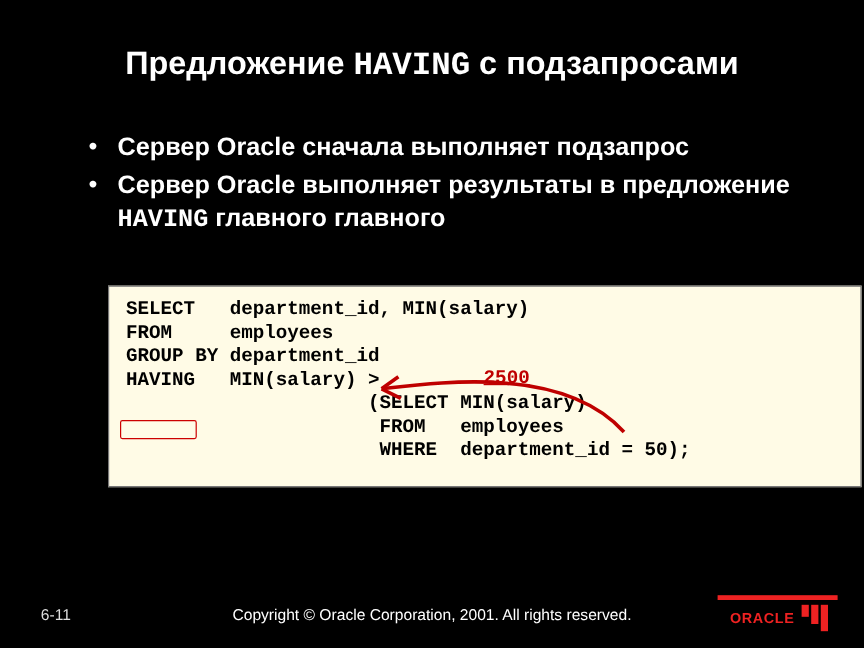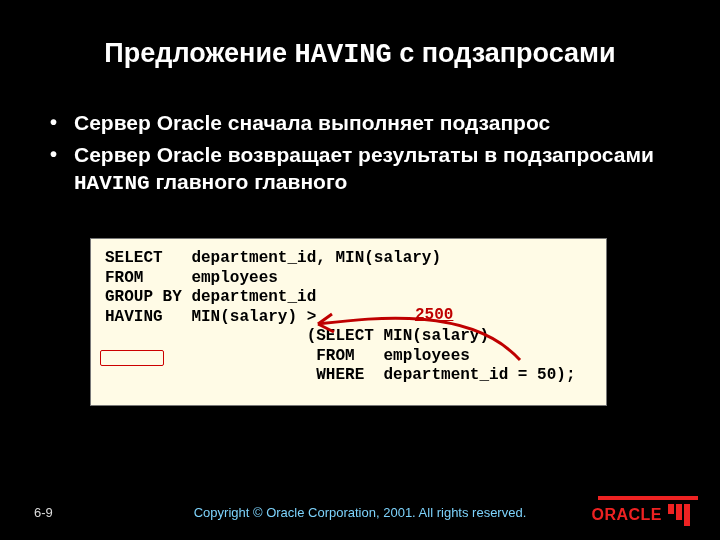--- a/index.html
+++ b/index.html
@@ -1,40 +1,40 @@
 <!DOCTYPE html>
 <html><head>
 <meta charset="utf-8">
 <style>
   * { margin: 0; padding: 0; box-sizing: border-box; }
   html, body { width: 720px; height: 540px; background: #000; font-family: Arial, Helvetica, sans-serif; overflow: hidden; }
   .slide { width: 720px; height: 540px; position: relative; background: #000; color: #fff; }
   .title { position: absolute; top: 38px; left: 0; right: 0; text-align: center; font-size: 27px; font-weight: bold; color: #fff; }
   .title .mono { font-family: "Courier New", monospace; }
   .bullets { position: absolute; top: 110px; left: 74px; right: 58px; color: #fff; font-size: 21px; font-weight: bold; line-height: 1.25; }
-  .bullets li { list-style: none; position: relative; margin-bottom: 4px; }
+  .bullets li { list-style: none; position: relative; margin-bottom: 4px; margin-left: 24px; }
   .bullets li::before { content: "•"; position: absolute; left: -24px; top: 0; font-size: 20px; }
   .bullets .mono { font-family: "Courier New", monospace; }
   .codebox {
-    position: absolute; top: 238px; left: 90px; width: 517px; height: 168px;
+    position: absolute; top: 238px; left: 90px; width: 628px; height: 168px;
     background: #fffbe6; border: 1px solid #777; color: #000;
     font-family: "Courier New", monospace; font-size: 16px; font-weight: bold;
     padding: 10px 14px; line-height: 1.22; white-space: pre;
   }
   .subhl { position: absolute; left: 100px; top: 350px; width: 64px; height: 16px; border: 1px solid #cc0000; border-radius: 2px; pointer-events: none; }
   .annot {
-    position: absolute; left: 408px; top: 303px; color: #bf0000;
+    position: absolute; left: 396px; top: 303px; color: #bf0000;
     font-family: "Courier New", monospace; font-size: 16px; font-weight: bold;
     padding: 2px 6px; border: 1px solid rgba(0,0,0,0); text-decoration: underline;
   }
   .arrow { position: absolute; left: 310px; top: 300px; width: 220px; height: 70px; pointer-events: none; }
   .footer-num { position: absolute; bottom: 20px; left: 34px; color: #ddd; font-size: 13px; }
-  .footer-copy { position: absolute; bottom: 20px; left: 0; right: 0; text-align: center; color: #7dd3fc; font-size: 13px; }
+  .footer-copy { position: absolute; bottom: 20px; left: 0; right: 0; text-align: center; color: #ffffff; font-size: 13px; }
   .logo { position: absolute; bottom: 14px; right: 30px; display: flex; align-items: center; gap: 6px; }
-  .logo-text { color: #e22; font-weight: bold; font-size: 16px; letter-spacing: 0.5px; font-family: Arial, sans-serif; }
+  .logo-text { color: #e22; font-weight: bold; font-size: 12px; letter-spacing: 0.5px; font-family: Arial, sans-serif; }
   .logo-bars { display: inline-flex; gap: 2px; }
   .logo-bars span { width: 6px; background: #e22; display: inline-block; }
   .logo-bars span:nth-child(1){ height: 10px; }
   .logo-bars span:nth-child(2){ height: 16px; }
   .logo-bars span:nth-child(3){ height: 22px; }
   .logo-line { position: absolute; right: 22px; bottom: 40px; width: 100px; height: 4px; background: #e22; }
 </style>
 </head>
 <body>
 
@@ -42,42 +42,42 @@
 
   <div class="title">
     <span>Предложение </span><span class="mono">HAVING</span><span> с подзапросами</span>
   </div>
 
   <ul class="bullets">
     <li>
       <span>Сервер Oracle сначала выполняет подзапрос</span><span class="mono"></span><span></span>
     </li>
     <li>
-      <span>Сервер Oracle возвращает результаты в подзапросами </span><span class="mono">HAVING</span><span> главного главного</span>
+      <span>Сервер Oracle выполняет результаты в предложение </span><span class="mono">HAVING</span><span> главного главного</span>
     </li>
   </ul>
 
   <div class="codebox">SELECT   department_id, MIN(salary)
 FROM     employees
 GROUP BY department_id
 HAVING   MIN(salary) &gt;
                      (SELECT MIN(salary)
                       FROM   employees
                       WHERE  department_id = 50);</div>
 
   <div class="subhl"></div>
 
   <svg class="arrow" viewBox="0 0 220 70">
     <path d="M 210 60 C 160 5, 60 18, 8 24" stroke="#bf0000" stroke-width="3" fill="none"></path>
     <path d="M 8 24 L 22 14 M 8 24 L 24 32" stroke="#bf0000" stroke-width="3" fill="none"></path>
   </svg>
 
   <div class="annot">2500</div>
 
-  <div class="footer-num">6-9</div>
+  <div class="footer-num">6-11</div>
   <div class="footer-copy">Copyright © Oracle Corporation, 2001. All rights reserved.</div>
 
   <div class="logo-line"></div>
   <div class="logo">
     <span class="logo-text">ORACLE</span>
     <span class="logo-bars">
         <span></span>
         <span></span>
         <span></span>
       </span>

